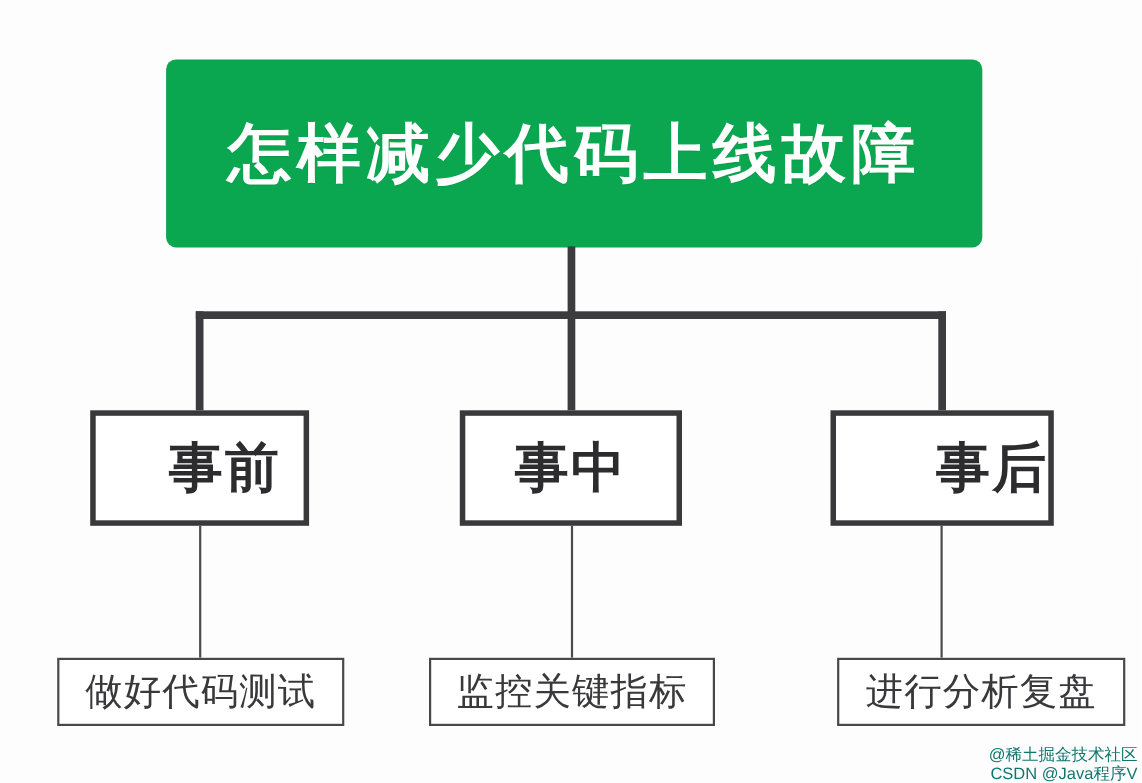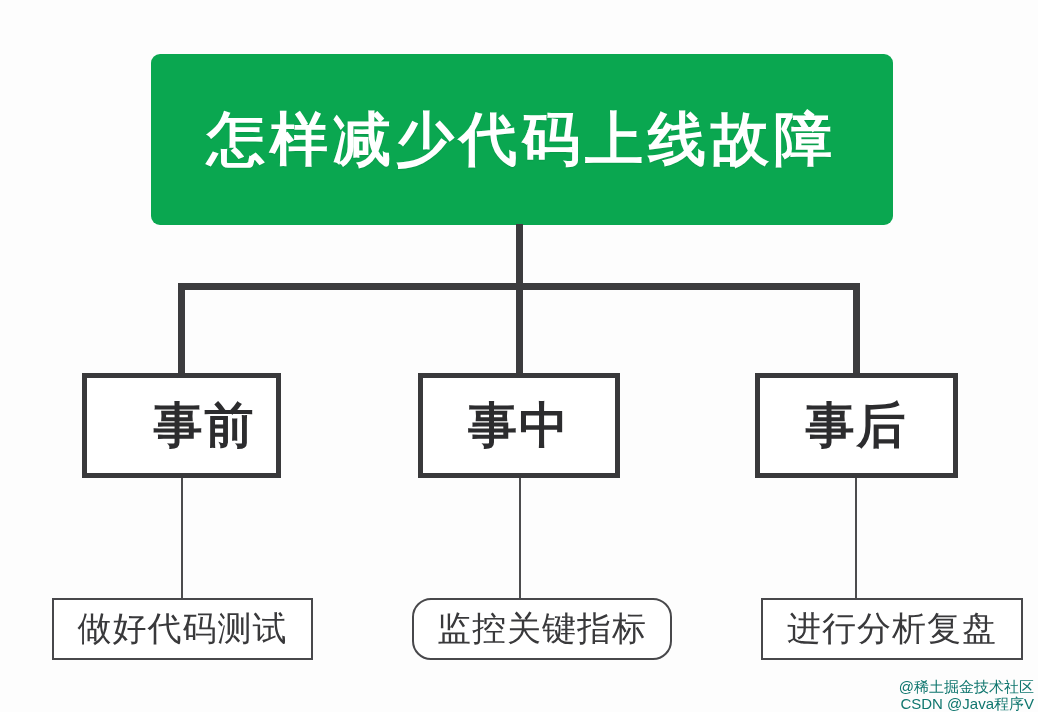--- a/index.html
+++ b/index.html
@@ -52,21 +52,21 @@
     height: 105px;
     background: #ffffff;
     border: 5px solid #39393b;
     box-sizing: border-box;
     display: flex;
     align-items: center;
     justify-content: center;
   }
   .branch-1 { left: 82px;  width: 199px; padding-left: 46px; }
   .branch-2 { left: 418px; width: 202px; text-align: right; }
-  .branch-3 { left: 755px; width: 203px; }
+  .branch-3 { left: 755px; width: 203px; justify-content: flex-end; }
   .branch-node .label {
     color: #2c2c2e;
     font-size: 49px;
     font-weight: bold;
     letter-spacing: 2px;
     white-space: nowrap;
   }
   
   .conn-thin {
     position: absolute;
@@ -84,21 +84,21 @@
     top: 598px;
     height: 62px;
     background: #ffffff;
     border: 2px solid #48484b;
     box-sizing: border-box;
     display: flex;
     align-items: center;
     justify-content: center;
   }
   .leaf-1 { left: 52px;  width: 261px; }
-  .leaf-2 { left: 412px; width: 260px; border-radius: 19px; }
+  .leaf-2 { left: 390px; width: 260px; }
   .leaf-3 { left: 736px; width: 262px; margin-left: 25px; }
   .leaf-node .label {
     color: #39393b;
     font-size: 34px;
     font-weight: 500;
     letter-spacing: 1px;
     white-space: nowrap;
   }
   
   .watermark {

